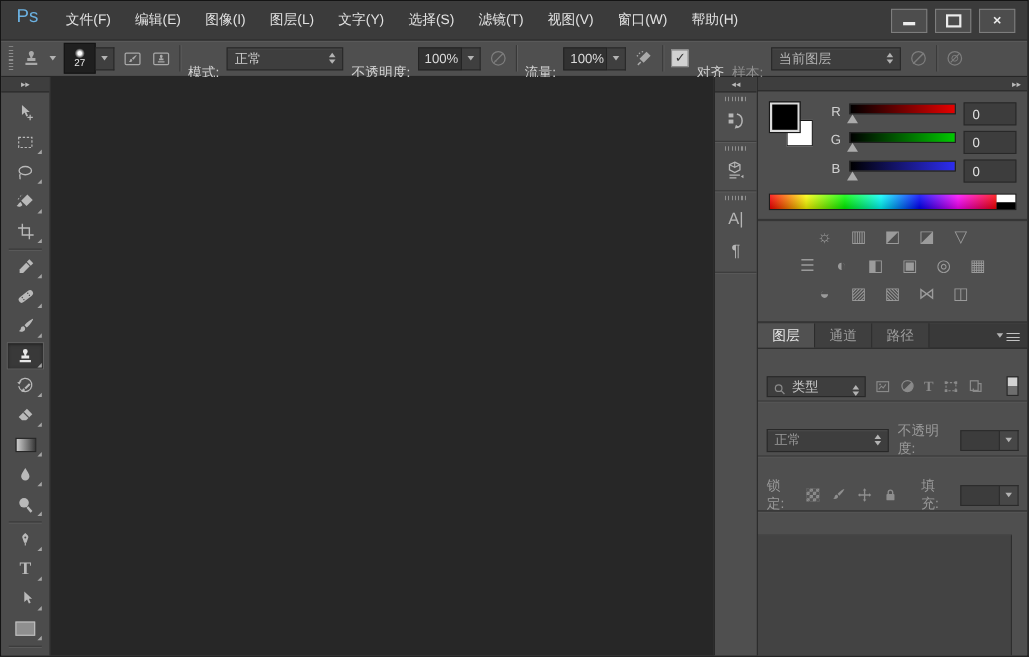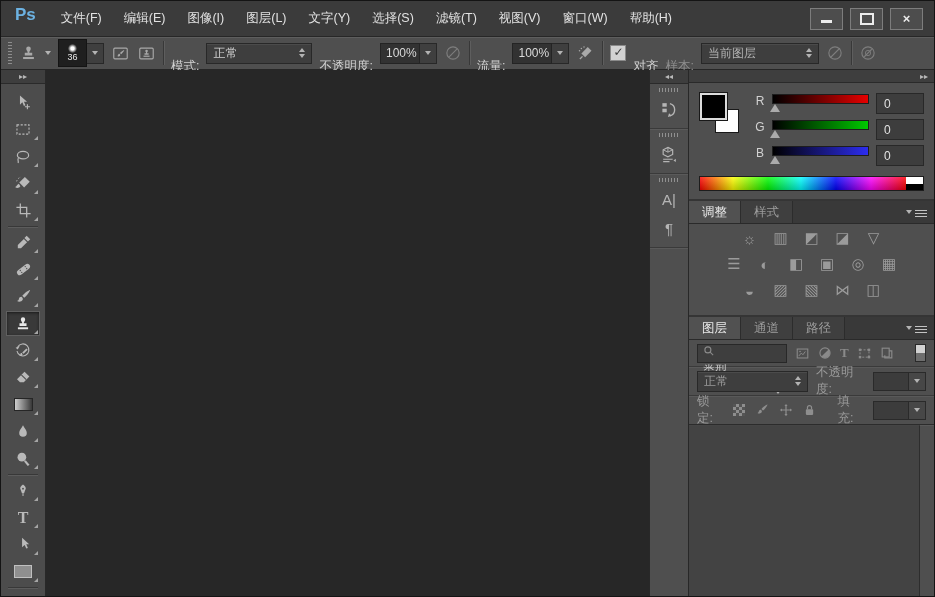--- a/index.html
+++ b/index.html
@@ -1,21 +1,21 @@
 <!DOCTYPE html>
 <html><head>
 <meta charset="utf-8">
 <style>
   html,body{margin:0;padding:0;background:#222;}
   .window{position:relative;width:935px;height:597px;box-sizing:border-box;border:1px solid #141414;
     background:#4f4f4f;font-family:"Liberation Sans","DejaVu Sans",sans-serif;font-size:12px;color:#d6d6d6;
     overflow:hidden;display:flex;flex-direction:column;}
   
   .menubar{height:35px;flex:0 0 35px;background:#3b3b3b;border-bottom:1px solid #272727;display:flex;align-items:center;padding:0 6px;}
-  .logo{color:#6cb2e2;font-weight:bold;font-size:17px;margin:0 14px 8px 8px;}
+  .logo{color:#6cb2e2;font-weight:normal;font-size:17px;margin:0 14px 8px 8px;}
   .menu-item{padding:0 11px;font-size:12.5px;color:#e2e2e2;line-height:35px;cursor:default;}
   .win-controls{margin-left:auto;display:flex;gap:7px;padding-right:5px;}
   .win-btn{width:31px;height:20px;background:#4d4d4d;border:1px solid #7d7d7d;display:flex;align-items:center;justify-content:center;color:#ececec;font-size:13px;font-weight:bold;}
   .min-glyph{width:11px;height:3px;background:#ececec;margin-top:6px;}
   .max-glyph{width:10px;height:8px;border:2px solid #ececec;}
   
   .optionsbar{height:32px;flex:0 0 32px;background:#4f4f4f;border-bottom:1px solid #262626;box-shadow:inset 0 1px 0 #5e5e5e;
     display:flex;align-items:center;gap:7px;padding:0 7px;white-space:nowrap;}
   .grip-v{width:4px;height:22px;background:repeating-linear-gradient(0deg,#8d8d8d 0 1px,transparent 1px 3px);}
   .opt-divider{width:1px;height:24px;background:#383838;box-shadow:1px 0 0 #5e5e5e;}
@@ -51,21 +51,21 @@
   .canvas{flex:1;background:#272727;}
   
   .dockstrip{width:38px;flex:0 0 38px;background:#4f4f4f;border-left:1px solid #282828;display:flex;flex-direction:column;overflow:hidden;}
   .strip-group{border-bottom:1px solid #3a3a3a;box-shadow:0 1px 0 #5a5a5a;display:flex;flex-direction:column;align-items:center;padding:4px 0 7px;gap:5px;}
   .strip-grip{width:20px;height:4px;background:repeating-linear-gradient(90deg,#909090 0 1px,transparent 1px 3px);}
   .strip-icon{width:26px;height:24px;display:flex;align-items:center;justify-content:center;color:#b5b5b5;font-size:15px;}
   
   .panels{width:245px;flex:0 0 245px;background:#4f4f4f;border-left:1px solid #282828;display:flex;flex-direction:column;overflow:hidden;}
   .panels .col-header{justify-content:flex-end;padding-right:6px;box-sizing:border-box;}
   .panel{display:flex;flex-direction:column;border-bottom:2px solid #353535;}
-  .panel:last-child{border-bottom:none;flex:1;min-height:0;}
+  .panel:last-child{border-bottom:none;flex:1;min-height:0;gap:21px;}
   .tabbar{height:22px;flex:0 0 22px;background:#393939;display:flex;align-items:stretch;border-bottom:1px solid #2a2a2a;}
   .tab{padding:0 13px;line-height:22px;color:#9e9e9e;font-size:12.5px;background:#3f3f3f;border-right:1px solid #2c2c2c;}
   .tab.active{background:#515151;color:#e8e8e8;}
   .panel-menu{margin-left:auto;display:flex;align-items:center;gap:3px;padding-right:7px;color:#c3c3c3;}
   .pm-lines{width:12px;height:9px;background:repeating-linear-gradient(0deg,#c3c3c3 0 1px,transparent 1px 3px);}
   
   .color-body{padding:9px 10px 8px;}
   .color-top{display:flex;gap:10px;}
   .swatches{position:relative;width:46px;height:48px;flex:0 0 46px;}
   .fg-swatch{position:absolute;top:1px;left:1px;width:23px;height:23px;background:#000;border:2px solid #dcdcdc;outline:1px solid #191919;}
@@ -87,21 +87,21 @@
   .ramp-white{flex:1;background:#fff;}
   .ramp-black{flex:1;background:#000;}
   
   .adj-body{padding:5px 8px 8px;}
   .adj-title{font-size:12.5px;color:#dcdcdc;margin:2px 0 8px;padding-left:3px;}
   .adj-row{display:flex;justify-content:center;gap:8px;margin-bottom:8px;}
   .adj-icon{width:23px;height:18px;display:flex;align-items:center;justify-content:center;color:#9b9b9b;font-size:15px;}
   
   .lyr-row{display:flex;align-items:center;gap:8px;padding:0 8px;border-bottom:1px solid #3a3a3a;box-shadow:0 1px 0 #595959;}
   .lyr-filter{height:26px;flex:0 0 26px;}
-  .filter-box{width:90px;height:19px;background:#3e3e3e;border:1px solid #282828;display:flex;align-items:flex-start;gap:5px;padding:0 5px;box-sizing:border-box;color:#c9c9c9;flex-direction:column;}
+  .filter-box{width:90px;height:19px;background:#3e3e3e;border:1px solid #282828;display:flex;align-items:flex-end;gap:5px;padding:0 5px;box-sizing:border-box;color:#c9c9c9;}
   .lyr-ficon{color:#8a8a8a;display:flex;align-items:center;}
   .filter-toggle{margin-left:auto;width:9px;height:16px;border:1px solid #2a2a2a;background:linear-gradient(180deg,#d2d2d2 0 50%,#6e6e6e 50%);}
   .lyr-blend{height:28px;flex:0 0 28px;}
   .blend-ddl{width:120px;color:#9a9a9a;}
   .lbl-dim{color:#9a9a9a;font-size:12.5px;}
   .empty-dd{width:36px;height:19px;background:#3c3c3c;border:1px solid #2a2a2a;box-sizing:border-box;}
   .dd-mini{width:17px;height:19px;background:#474747;border:1px solid #2a2a2a;border-left:none;display:flex;align-items:center;justify-content:center;box-sizing:border-box;}
   .lyr-lock{height:28px;flex:0 0 28px;gap:10px;border-bottom:1px solid #2c2c2c;}
   .lock-icon{color:#8e8e8e;display:flex;align-items:center;}
   .checker{width:12px;height:12px;background:
@@ -144,21 +144,21 @@
     <span class="opt-icon">
       <svg width="19" height="19" viewBox="0 0 24 24">
           <path fill="currentColor" d="M9.1 5.9a2.9 2.9 0 1 1 5.8 0c0 2.1-1.9 2.9-1.9 5h3.7v3.6H7.3v-3.6H11c0-2.1-1.9-2.9-1.9-5z"></path>
           <path fill="currentColor" d="M5.2 16.4h13.6v2.6H5.2z"></path>
         </svg>
     </span>
     <span class="tri-dn"></span>
     <span class="brush-preset">
       <span class="brushbox">
         <span class="brush-dot"></span>
-        <span>36</span>
+        <span>27</span>
       </span>
       <span class="dd-btn">
           <span class="tri-dn"></span>
         </span>
     </span>
     <span class="opt-icon">
       <svg width="19" height="17" viewBox="0 0 24 24">
           <rect x="2.5" y="4.5" width="19" height="15" rx="1.5" fill="none" stroke="currentColor" stroke-width="1.6"></rect>
           <path fill="currentColor" d="M17 7c-2.2 1-4.8 3.2-5.7 4.4l1.6 1.6c1.2-.9 3.4-3.5 4.4-5.7z"></path>
           <path fill="currentColor" d="M10.6 12.3c-1.1 0-1.8.6-1.9 1.6-.1.9-.5 1.4-1.3 1.7 1 .9 3.5.5 4.1-.9.3-.8 0-1.8-.9-2.4z"></path>
@@ -449,28 +449,20 @@
             <span class="ramp"></span>
             <span class="ramp-ends">
                 <span class="ramp-white"></span>
                 <span class="ramp-black"></span>
               </span>
           </div>
         </div>
       </div>
 
       <div class="panel">
-        <div class="tabbar">
-          <span class="tab active">调整</span>
-          <span class="tab">样式</span>
-          <span class="panel-menu">
-              <span class="tri-dn"></span>
-              <span class="pm-lines"></span>
-            </span>
-        </div>
         <div class="adj-body">
           <div class="adj-row">
             <span class="adj-icon">☼</span>
             <span class="adj-icon">▥</span>
             <span class="adj-icon">◩</span>
             <span class="adj-icon">◪</span>
             <span class="adj-icon">▽</span>
           </div>
           <div class="adj-row">
             <span class="adj-icon">☰</span>

